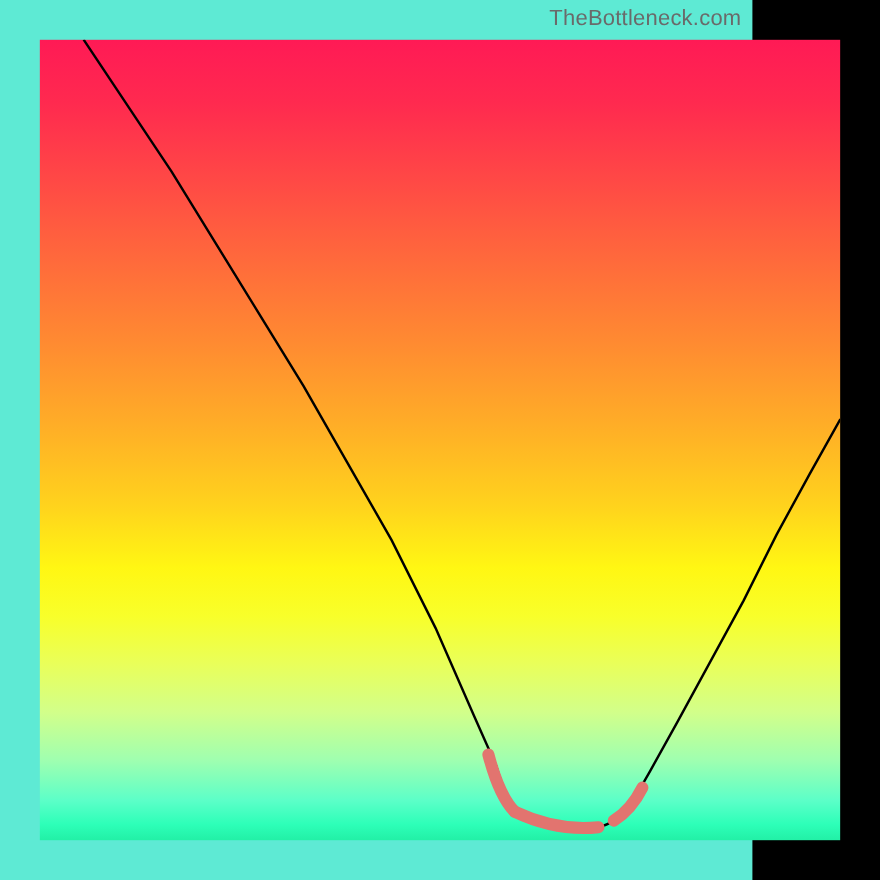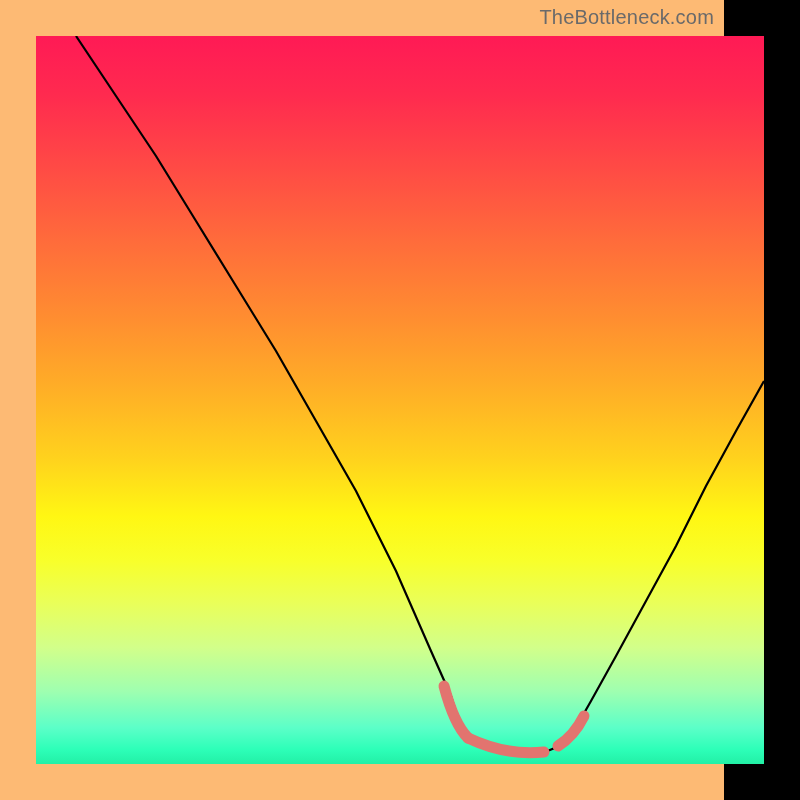--- a/index.html
+++ b/index.html
@@ -7,22 +7,21 @@
     padding: 0;
     width: 800px;
     height: 800px;
     background: #000;
     font-family: -apple-system, BlinkMacSystemFont, "Segoe UI", Arial, sans-serif;
   }
   .stage {
     position: relative;
     width: 684px;
     height: 800px;
-    background: #fdba74;
-    padding-left: 40px;
+    background: #5eead4;
   }
   .watermark {
     position: absolute;
     top: 6px;
     right: 10px;
     color: #6a6a6a;
     font-size: 20px;
     font-weight: 400;
     letter-spacing: 0.2px;
     z-index: 10;

